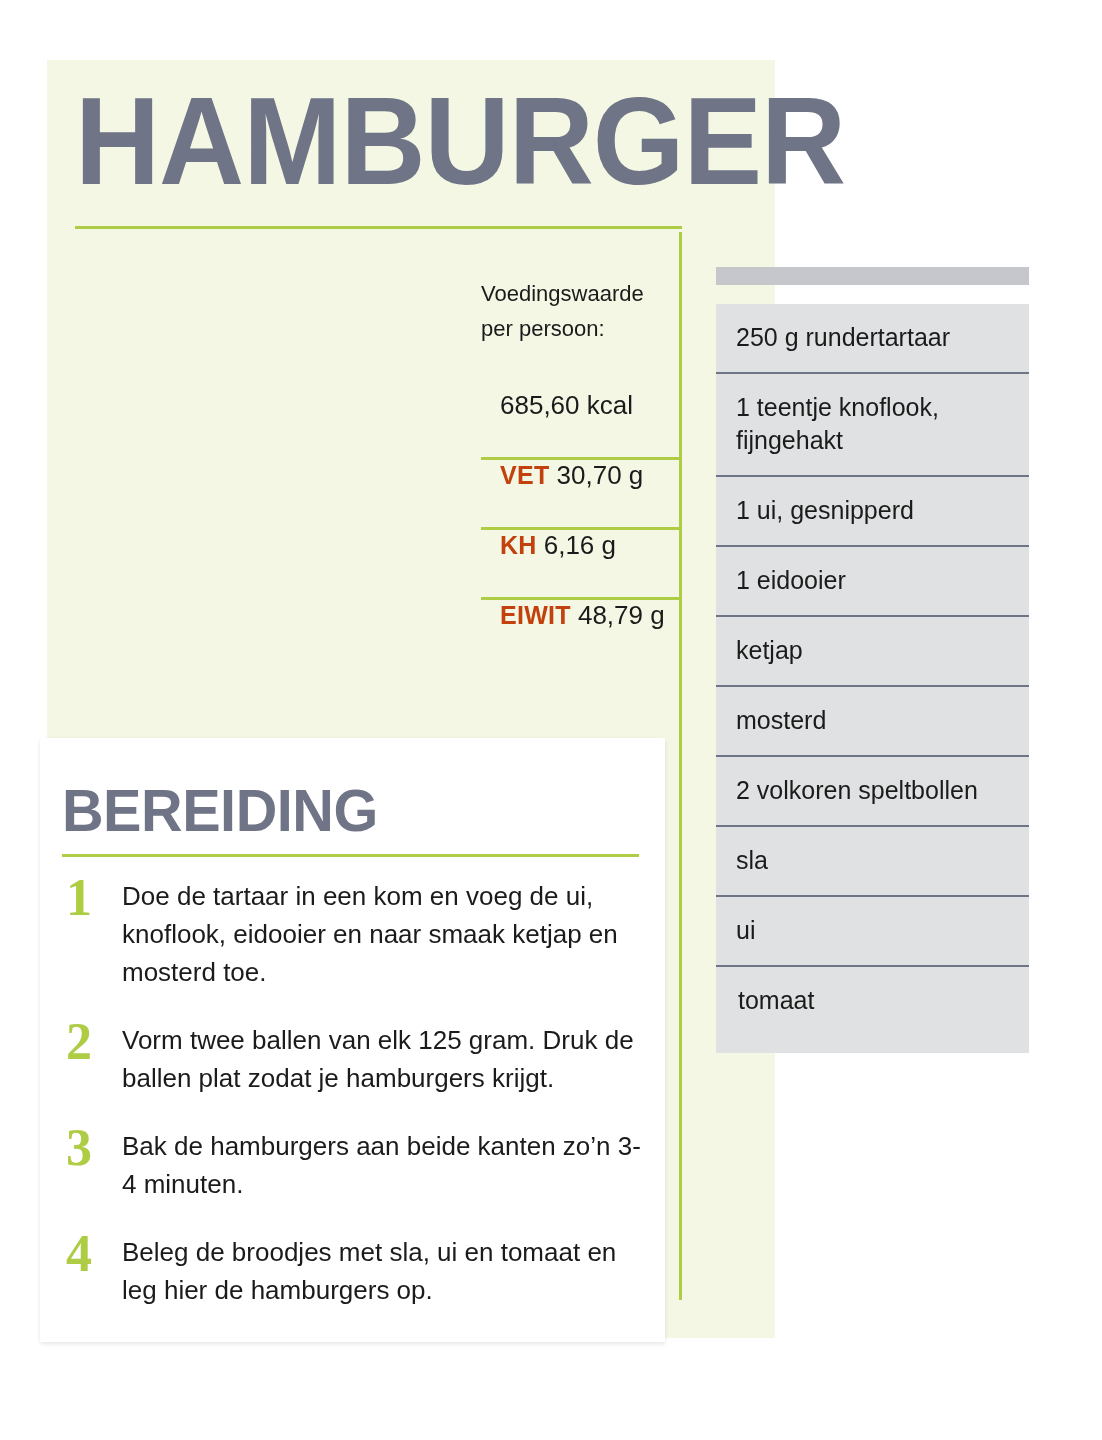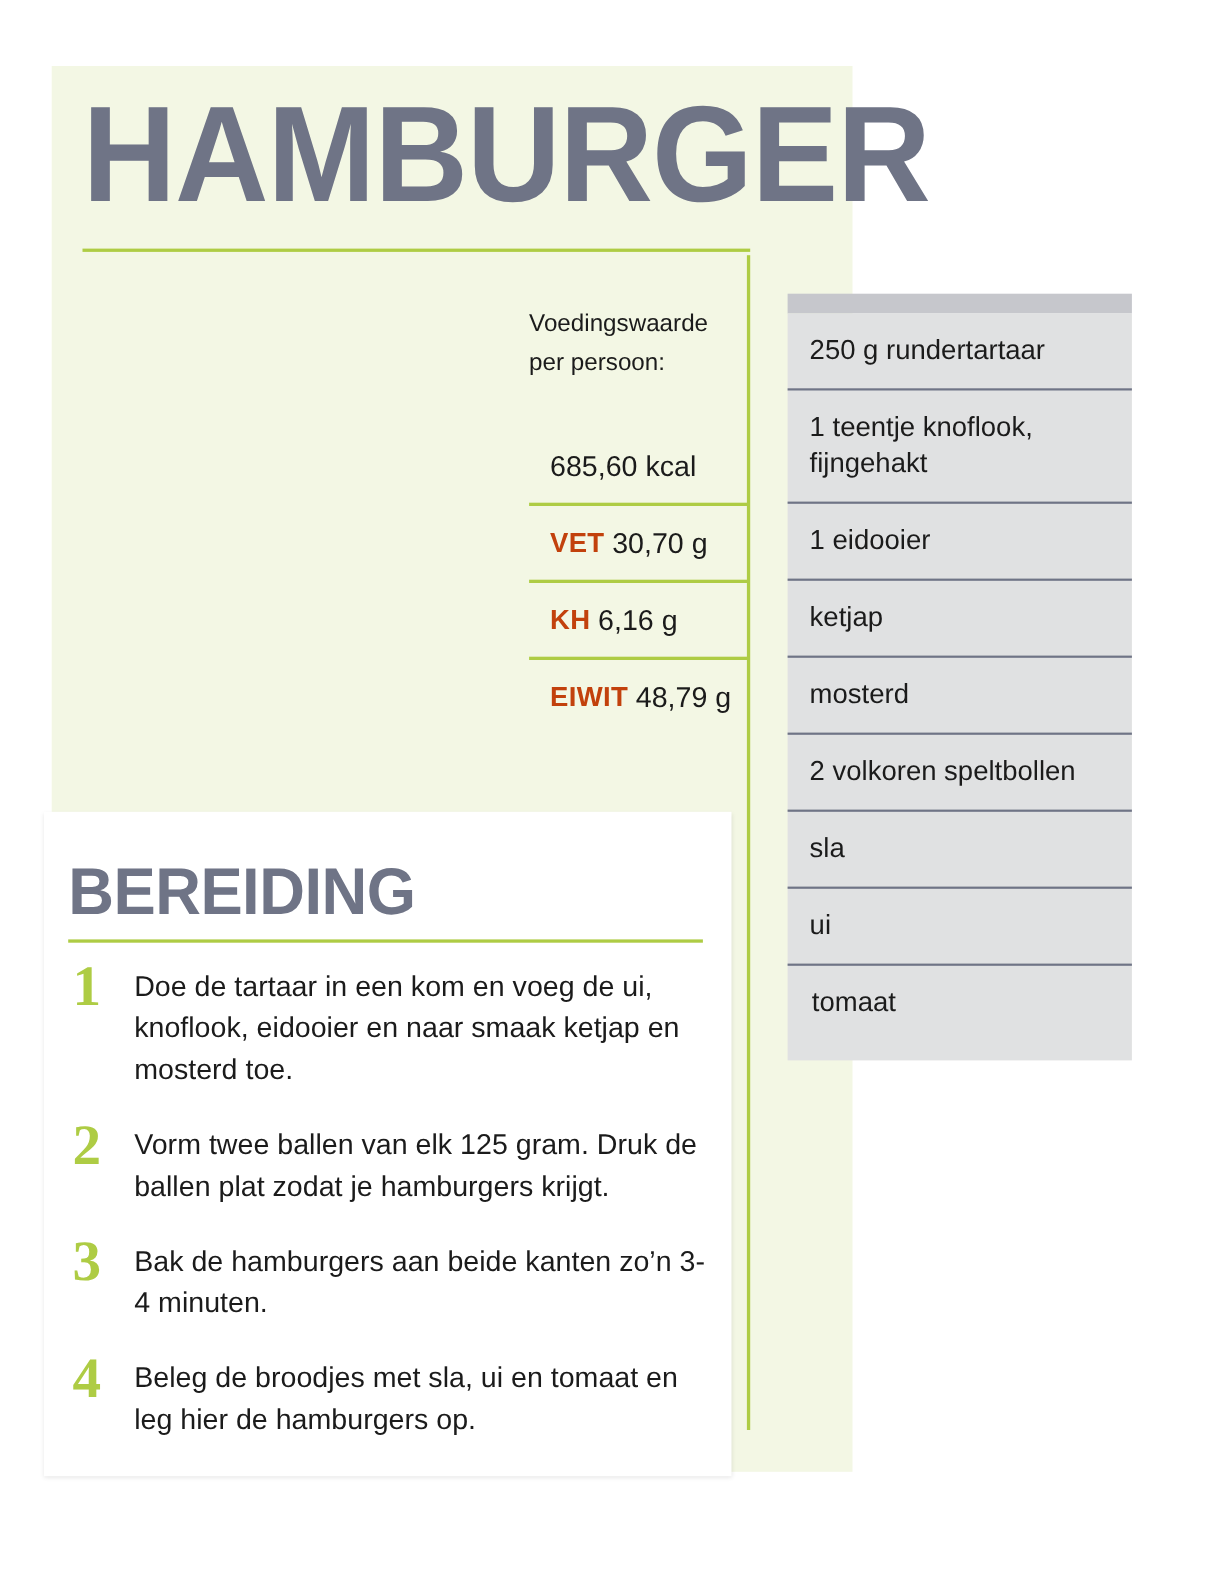--- a/index.html
+++ b/index.html
@@ -89,21 +89,20 @@
     color: #1b1b1b;
     margin: 0 0 44px 0;
   }
   .nutri-row {
     font-size: 26px;
     line-height: 30px;
     color: #1b1b1b;
     padding: 0 0 0 19px;
     height: 67px;
     display: flex;
-    align-items: center;
     position: relative;
     white-space: nowrap;
   }
   .nutri-row + .nutri-row {
     border-top: 3px solid #aecc44;
   }
   .nutri-row .lbl {
     font-family: "Liberation Sans Narrow", "Liberation Sans", sans-serif;
     font-weight: bold;
     color: #c2410c;
@@ -137,20 +136,21 @@
     color: #ffffff;
     font-weight: normal;
   }
   .ing-strip {
     background: #c6c7cc;
     height: 18px;
   }
   .ing-list {
     background: #e0e1e2;
     padding-bottom: 0;
+    margin-top: 19px;
   }
   .ing-row {
     font-size: 25px;
     line-height: 33px;
     color: #1b1b1b;
     padding: 17px 20px 18px 20px;
     border-bottom: 2px solid #6f7486;
   }
   .ing-row:last-child {
     border-bottom: none;
@@ -243,20 +243,21 @@
       <span class="lbl">EIWIT</span>
       <span class="val">48,79 g</span>
     </div>
   </div>
 
   <div class="ingredients">
     <div class="ing-strip"></div>
     <div class="ing-list">
       <div class="ing-row">250 g rundertartaar</div>
       <div class="ing-row">1 teentje knoflook, fijngehakt</div>
+      <div class="ing-row">1 ui, gesnipperd</div>
       <div class="ing-row">1 eidooier</div>
       <div class="ing-row">ketjap</div>
       <div class="ing-row">mosterd</div>
       <div class="ing-row">2 volkoren speltbollen</div>
       <div class="ing-row">sla</div>
       <div class="ing-row">ui</div>
       <div class="ing-row">tomaat</div>
     </div>
   </div>
 

